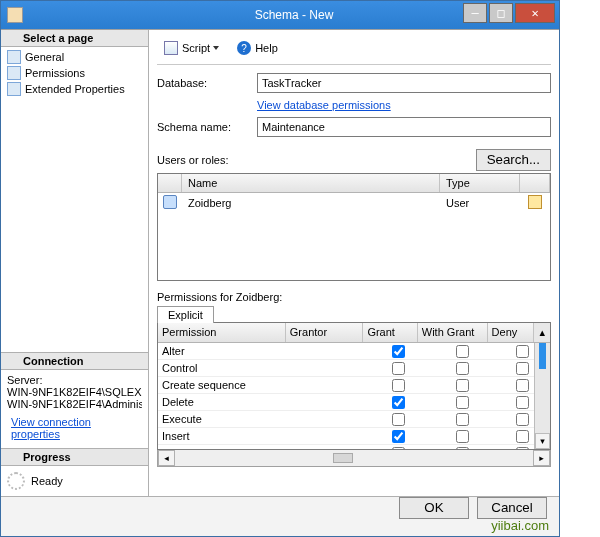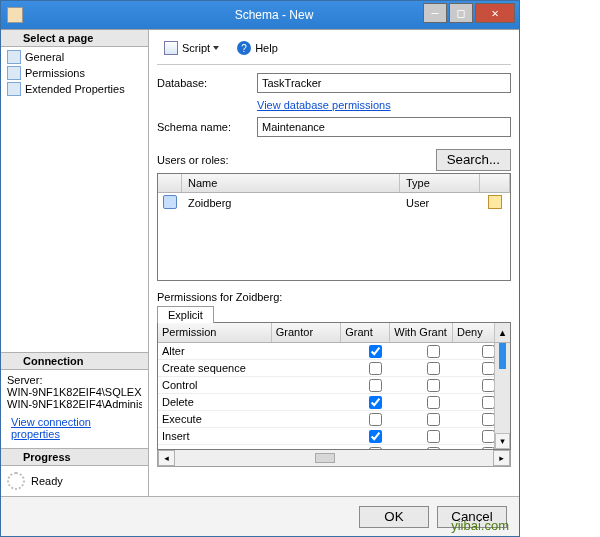--- a/index.html
+++ b/index.html
@@ -1,17 +1,17 @@
 <!DOCTYPE html>
 <html><head>
 <meta charset="utf-8">
 <style>
   * { box-sizing: border-box; }
   html, body { margin: 0; padding: 0; font-family: "Segoe UI", Tahoma, sans-serif; font-size: 11px; color: #000; }
-  .window { width: 520px; height: 537px; border: 1px solid #3a6ea5; background: #fff; display: flex; flex-direction: column; }
+  .window { width: 560px; height: 537px; border: 1px solid #3a6ea5; background: #fff; display: flex; flex-direction: column; }
   .titlebar { height: 28px; background: linear-gradient(#3a8de0,#2a7dd0); display: flex; align-items: center; color: #fff; position: relative; }
   .titlebar .icon { width: 16px; height: 16px; margin: 0 6px; background: #f5deb3; border: 1px solid #999; }
   .titlebar .title { flex: 1; text-align: center; font-size: 12px; }
   .sysbtns { display: flex; height: 20px; position: absolute; right: 4px; top: 2px; }
   .sysbtn { width: 24px; height: 20px; background: #c9c9c9; border: 1px solid #666; margin-left: 2px; display: flex; align-items: center; justify-content: center; font-family: monospace; font-size: 12px; }
   .sysbtn.close { background: #c94f3d; color: #fff; width: 40px; }
   .body { flex: 1; display: flex; border-top: 1px solid #a0a0a0; min-height: 0; }
   .leftpanel { width: 148px; background: #fff; border-right: 1px solid #b0b0b0; display: flex; flex-direction: column; }
   .section-header { background: #e7e7e7; border-top: 1px solid #b0b0b0; border-bottom: 1px solid #b0b0b0; padding: 2px 22px; font-weight: bold; font-size: 11px; }
   .leftpanel .section-header:first-child { border-top: none; }
@@ -71,21 +71,21 @@
   .pc-w { width:72px; }
   .pc-d { width:48px; }
   .vsb { position:absolute; right:0; top:0; bottom:0; width:16px; background:#e8e8e8; border-left:1px solid #bcbcbc; display:flex; flex-direction:column; }
   .vsb .arr { height:16px; display:flex; align-items:center; justify-content:center; background:#f4f4f4; border:1px solid #bcbcbc; font-size:9px; }
   .vsb .thumb { flex:0 0 26px; background:#2b8fe9; margin:0 4px; }
   .vsb .track { flex:1; }
   .hscroll { height:17px; border:1px solid #a0a0a0; border-top:none; display:flex; align-items:center; background:#efefef; }
   .hscroll .harr { width:17px; height:16px; border:1px solid #b0b0b0; background:#f4f4f4; display:flex; align-items:center; justify-content:center; font-size:9px; }
   .hscroll .htrack { flex:1; position:relative; height:10px; }
   .hscroll .hthumb { position:absolute; left:44%; top:0; width:20px; height:10px; background:#d7d7d7; border:1px solid #aaa; }
-  .footer { height: 40px; border-top: 1px solid #b0b0b0; display:flex; align-items:center; justify-content:flex-end; gap:8px; padding:0 12px; background:#f3f3f3; }
+  .footer { height: 40px; border-top: 1px solid #b0b0b0; display:flex; justify-content:flex-end; gap:8px; padding:0 12px; background:#f3f3f3; }
   .watermark { position:absolute; right:10px; bottom:3px; color:#4d7c0f; font-size:13px; pointer-events:none;}
   input[type=checkbox]{ margin:0; }
 </style>
 </head>
 <body>
 
 <div class="window">
   <div class="titlebar">
     <div class="icon"></div>
     <div class="title">Schema - New</div>
@@ -203,34 +203,34 @@
                 <input type="checkbox" checked="" style="">
               </div>
               <div class="pc-c pc-w">
                 <input type="checkbox" style="">
               </div>
               <div class="pc-c pc-d">
                 <input type="checkbox" style="">
               </div>
             </div>
             <div class="prow">
+              <div class="pc-perm">Control</div>
+              <div class="pc-grnt"></div>
+              <div class="pc-c pc-g">
+                <input type="checkbox" style="">
+              </div>
+              <div class="pc-c pc-w">
+                <input type="checkbox" style="">
+              </div>
+              <div class="pc-c pc-d">
+                <input type="checkbox" style="">
+              </div>
+            </div>
+            <div class="prow">
               <div class="pc-perm">Create sequence</div>
-              <div class="pc-grnt"></div>
-              <div class="pc-c pc-g">
-                <input type="checkbox" style="">
-              </div>
-              <div class="pc-c pc-w">
-                <input type="checkbox" style="">
-              </div>
-              <div class="pc-c pc-d">
-                <input type="checkbox" style="">
-              </div>
-            </div>
-            <div class="prow">
-              <div class="pc-perm">Control</div>
               <div class="pc-grnt"></div>
               <div class="pc-c pc-g">
                 <input type="checkbox" style="">
               </div>
               <div class="pc-c pc-w">
                 <input type="checkbox" style="">
               </div>
               <div class="pc-c pc-d">
                 <input type="checkbox" style="">
               </div>

